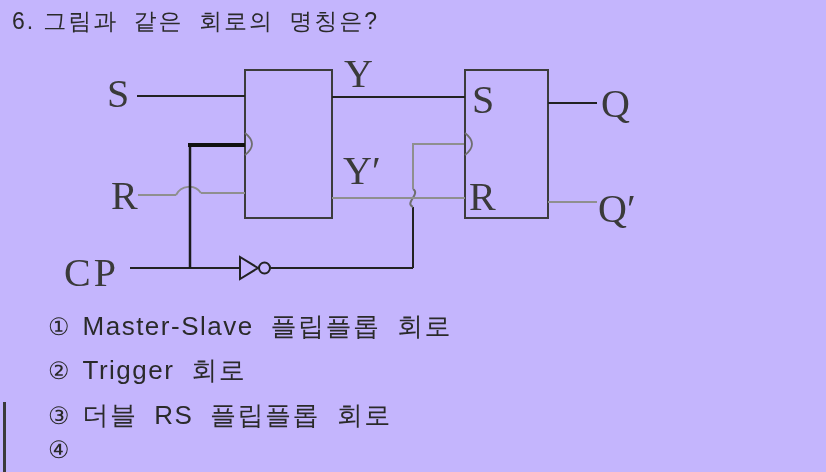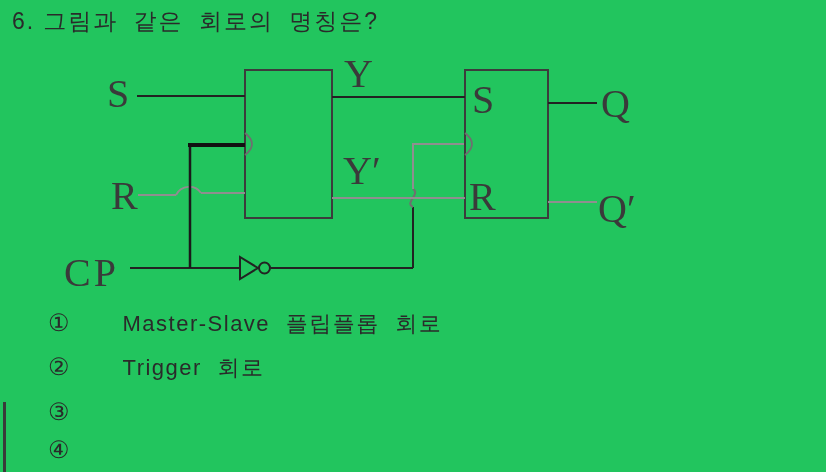--- a/index.html
+++ b/index.html
@@ -1,21 +1,21 @@
 <!DOCTYPE html>
 <html><head>
 <meta charset="utf-8">
 <style>
   * { margin: 0; padding: 0; box-sizing: border-box; }
   html, body { background: #ffffff; }
   .page {
     position: relative;
     width: 826px;
     height: 472px;
-    background: #22c55e;
+    background: #c4b5fd;
     overflow: hidden;
     font-family: "Liberation Sans", sans-serif;
     color: #262626;
   }
   .question-title {
     position: absolute;
     left: 12px;
     top: 6px;
     font-size: 23px;
     letter-spacing: 2px;
@@ -48,25 +48,24 @@
     display: flex;
     align-items: baseline;
     white-space: nowrap;
   }
   .option .marker {
     font-size: 24px;
     color: #2a2a2a;
     margin-right: 13px;
   }
   .option .label {
-    font-size: 22px;
+    font-size: 26px;
     letter-spacing: 1.5px;
     word-spacing: 8px;
     color: #2a2a2a;
-    margin-left: 40px;
   }
   .option-1 { top: 309px; }
   .option-2 { top: 353px; }
   .option-3 { top: 398px; }
   .option-4 { top: 436px; }
   .page-border-line {
     position: absolute;
     left: 3px;
     top: 402px;
     width: 2.5px;
@@ -132,20 +131,21 @@
     <div class="option option-1">
       <span class="marker">①</span>
       <span class="label">Master-Slave 플립플롭 회로</span>
     </div>
     <div class="option option-2">
       <span class="marker">②</span>
       <span class="label">Trigger 회로</span>
     </div>
     <div class="option option-3">
       <span class="marker">③</span>
+      <span class="label">더블 RS 플립플롭 회로</span>
     </div>
     <div class="option option-4">
       <span class="marker">④</span>
     </div>
   </div>
 
   <div class="page-border-line"></div>
 
 </div>
 

